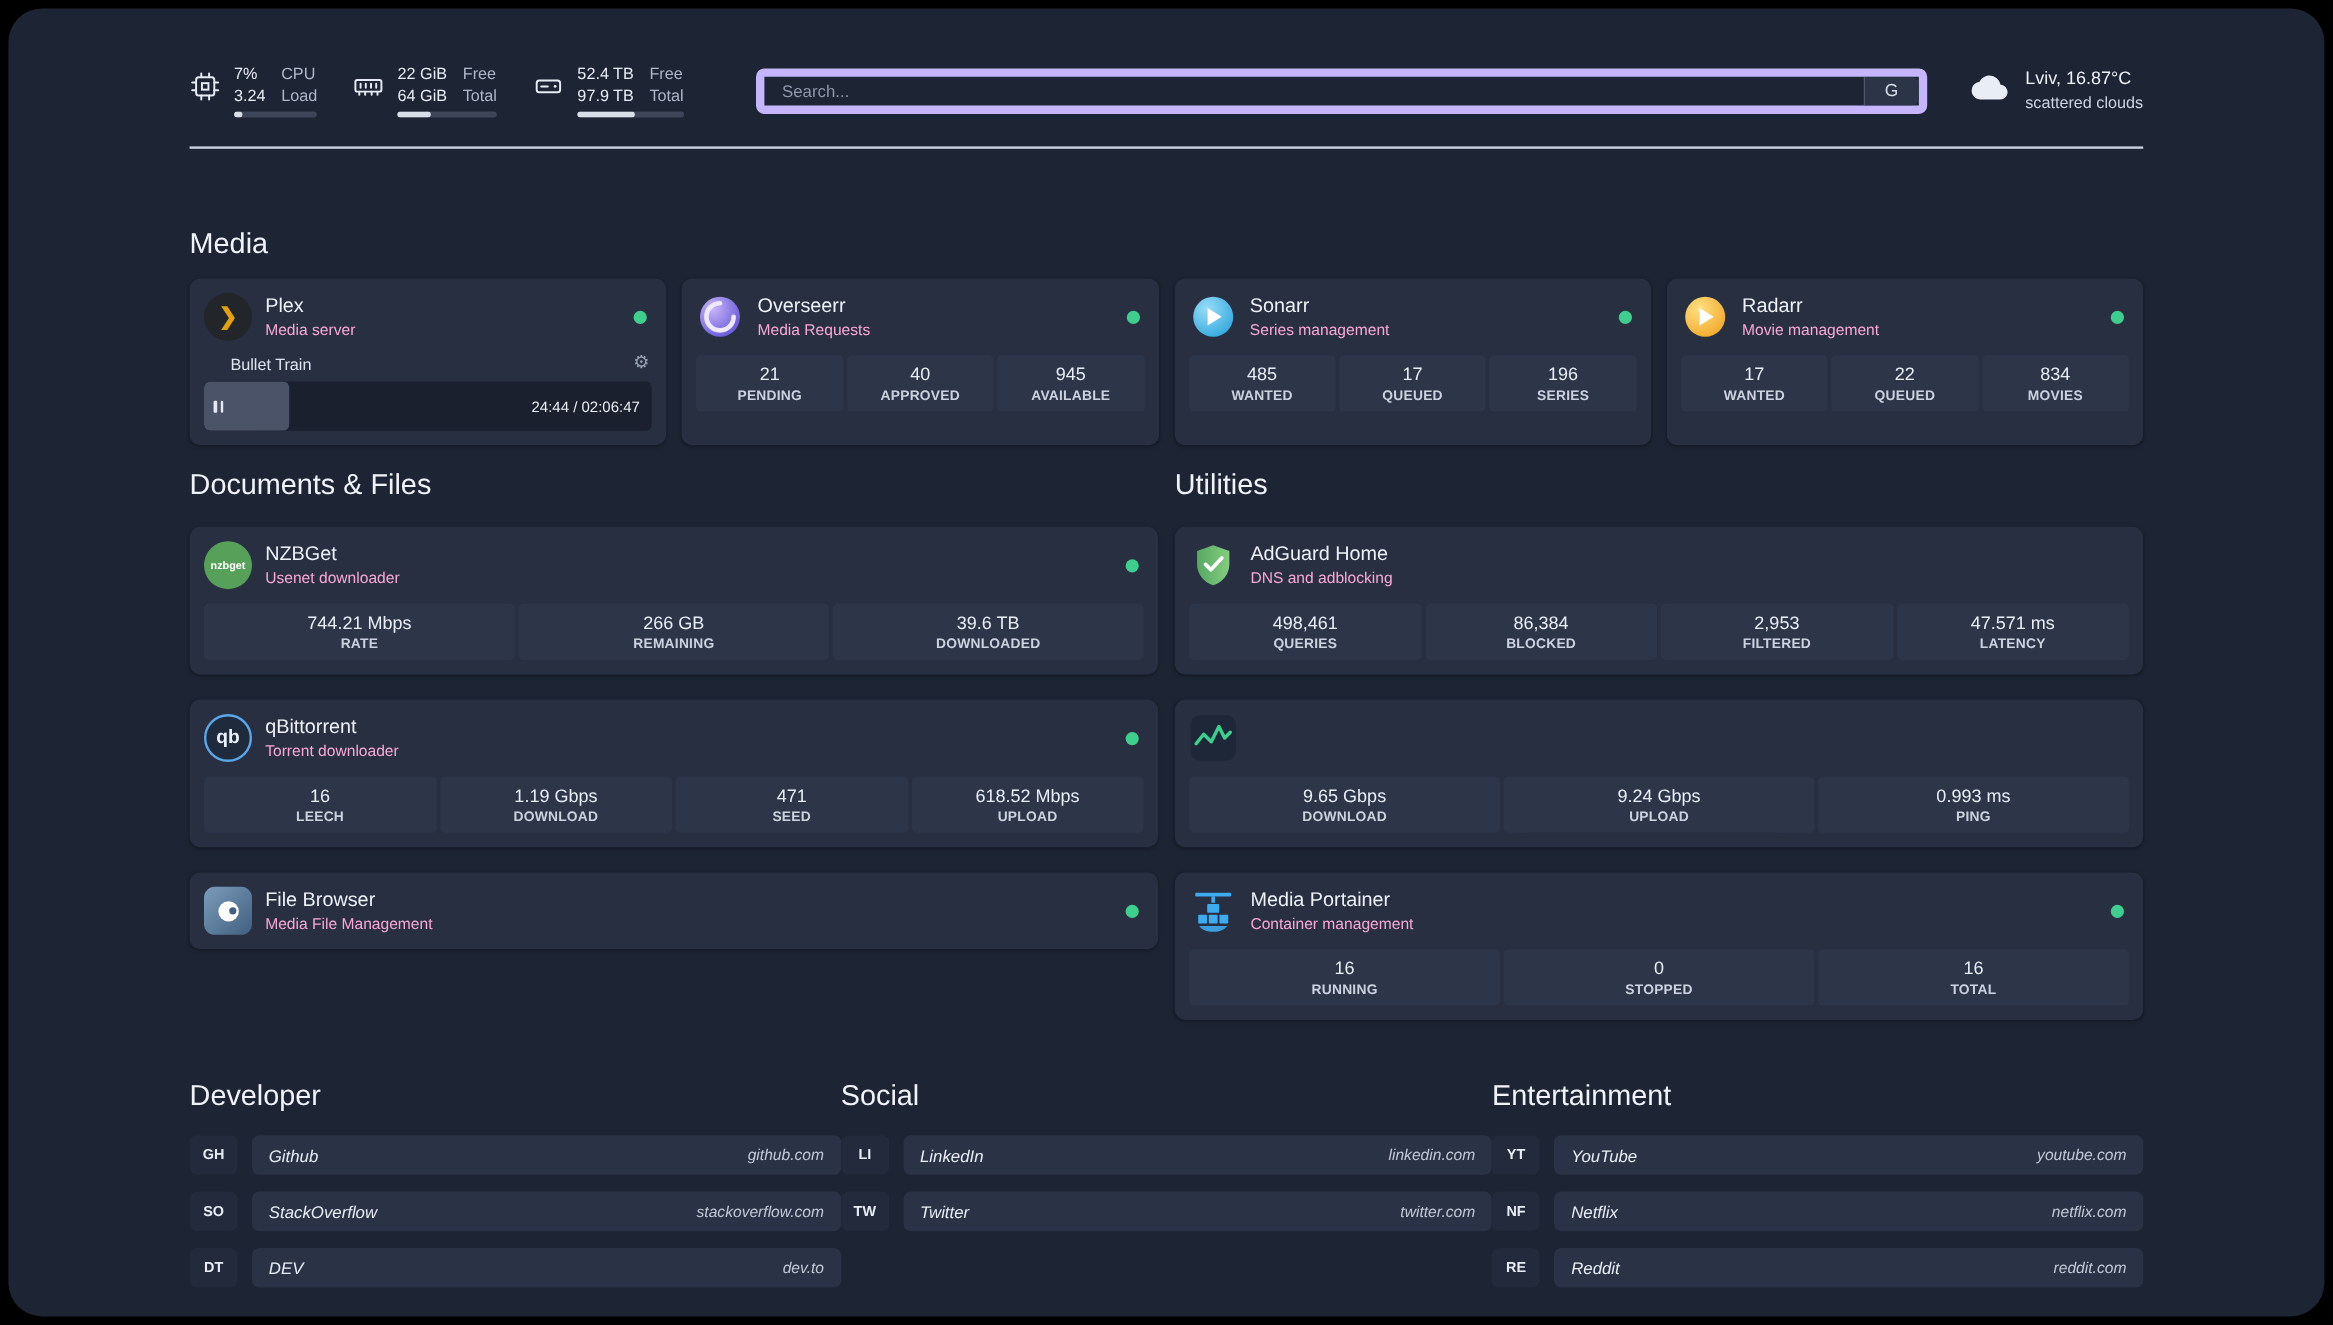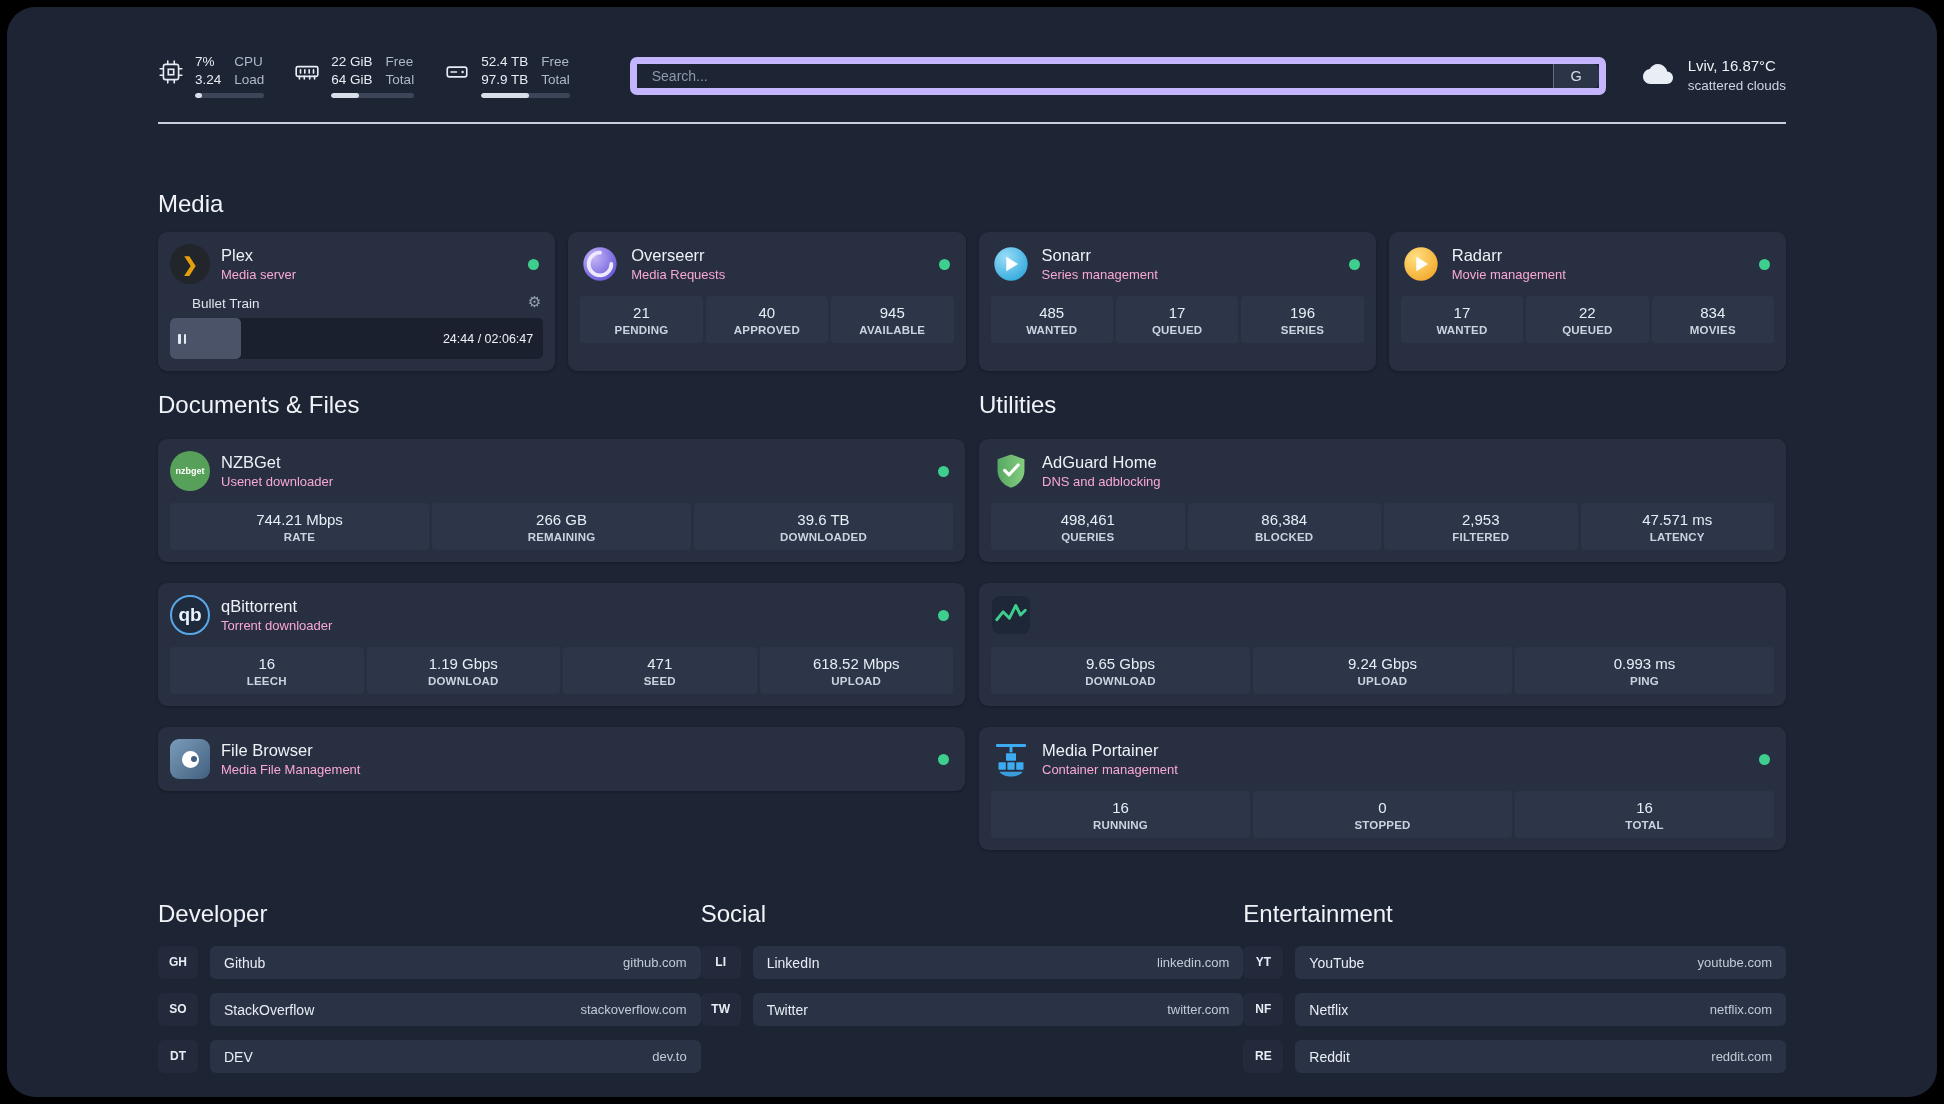--- a/index.html
+++ b/index.html
@@ -68,39 +68,39 @@
                  display:flex; align-items:center; padding-left:8px; }
   .pause-icon { display:flex; gap:3px; }
   .pause-icon i { width:2.5px; height:10px; background:#e6eaf2; display:block; border-radius:1px; }
   .player-time { position:absolute; right:10px; top:50%; transform:translateY(-50%);
                  font-size:12.5px; color:#eef1f6; }
 
   
   .nzbget-bg { background:#57a05a; border-radius:50%; }
   .nzbget-bg span { color:#fff; font-size:9px; font-weight:700; }
   .qb-bg { background:#1f2a3d; border:2px solid #5aa7e8; border-radius:50%; }
-  .qb-bg span { color:#eaf3ff; font-size:19px; font-weight:700; }
+  .qb-bg span { color:#eaf3ff; font-size:16px; font-weight:700; }
   .fb-bg { background:linear-gradient(135deg,#7b9cba,#41607f); border-radius:9px; }
   .fb-disc { width:17px; height:17px; background:#fff; border-radius:50%; position:relative; }
   .fb-disc::after { content:""; position:absolute; width:6px; height:6px; border-radius:50%;
                     background:#41607f; right:2px; top:5.5px; }
 
   
   .columns { display:grid; grid-template-columns:1fr 1fr; gap:14px; margin-top:20px; }
   .col h2 { margin-bottom:20px; }
   .stack { display:flex; flex-direction:column; gap:21px; }
 
   
   .bookmarks { display:grid; grid-template-columns:1fr 1fr 1fr; margin-top:50px; }
   .bm-col h2 { margin-bottom:18px; }
   .bm-row { display:flex; align-items:center; gap:12px; margin-bottom:14px; }
   .bm-abbr { width:40px; height:33px; line-height:33px; text-align:center; font-size:12px;
              font-weight:700; color:#e8edf5; background:#222a3b; border-radius:6px; flex:0 0 auto; }
   .bm-bar { flex:1; height:33px; background:#2a3245; border-radius:6px; display:flex;
-            align-items:center; justify-content:space-between; padding:0 14px; cursor:pointer; }
+            align-items:center; justify-content:space-between; padding:0 14px; cursor:pointer;font-style:italic; }
   .bm-name { font-size:14px; color:#e8edf5; }
   .bm-url { font-size:13px; color:#c3cad6; }
 </style>
 </head>
 <body>
 
 <div class="dashboard">
 <div class="content">
 
   <header class="topbar">

